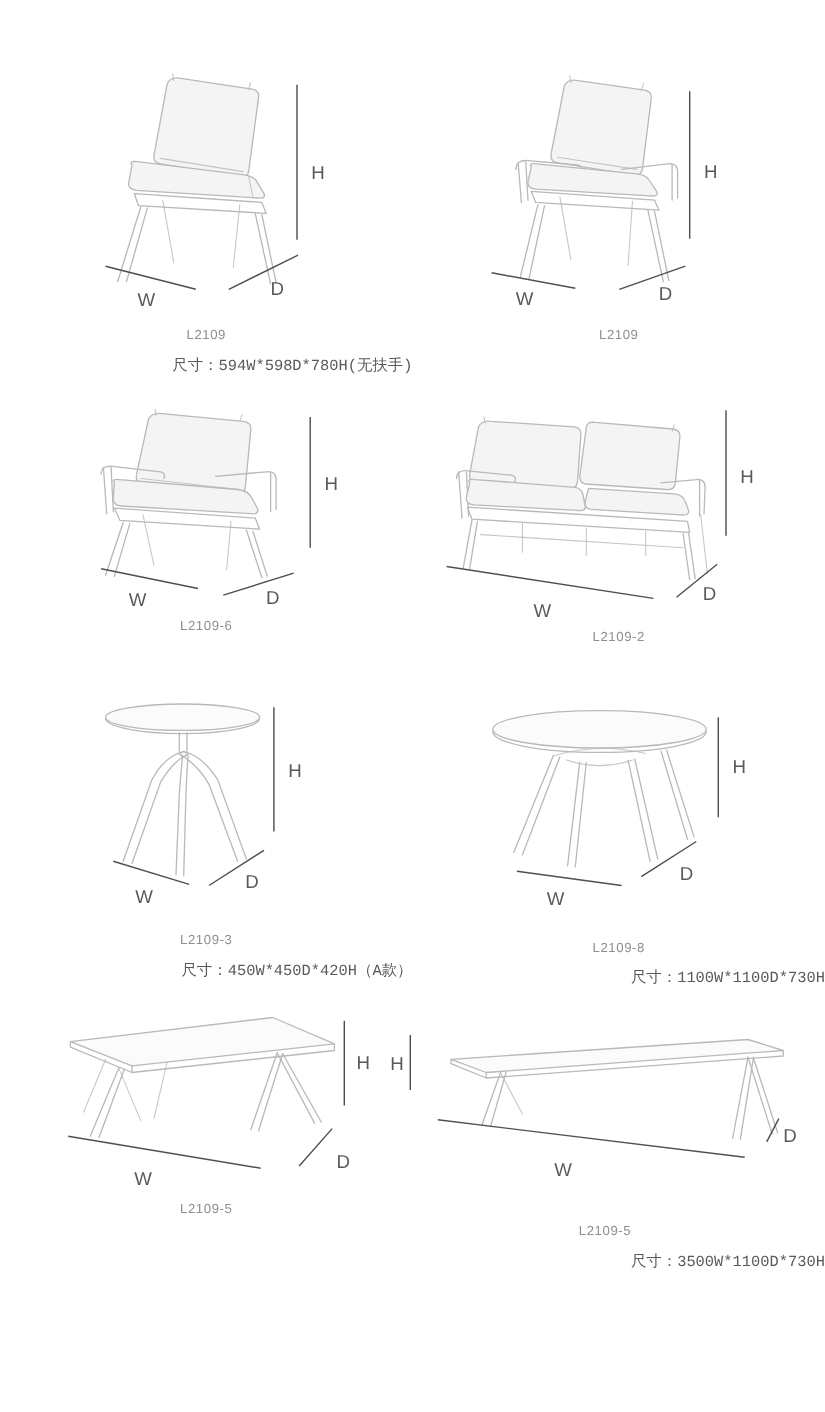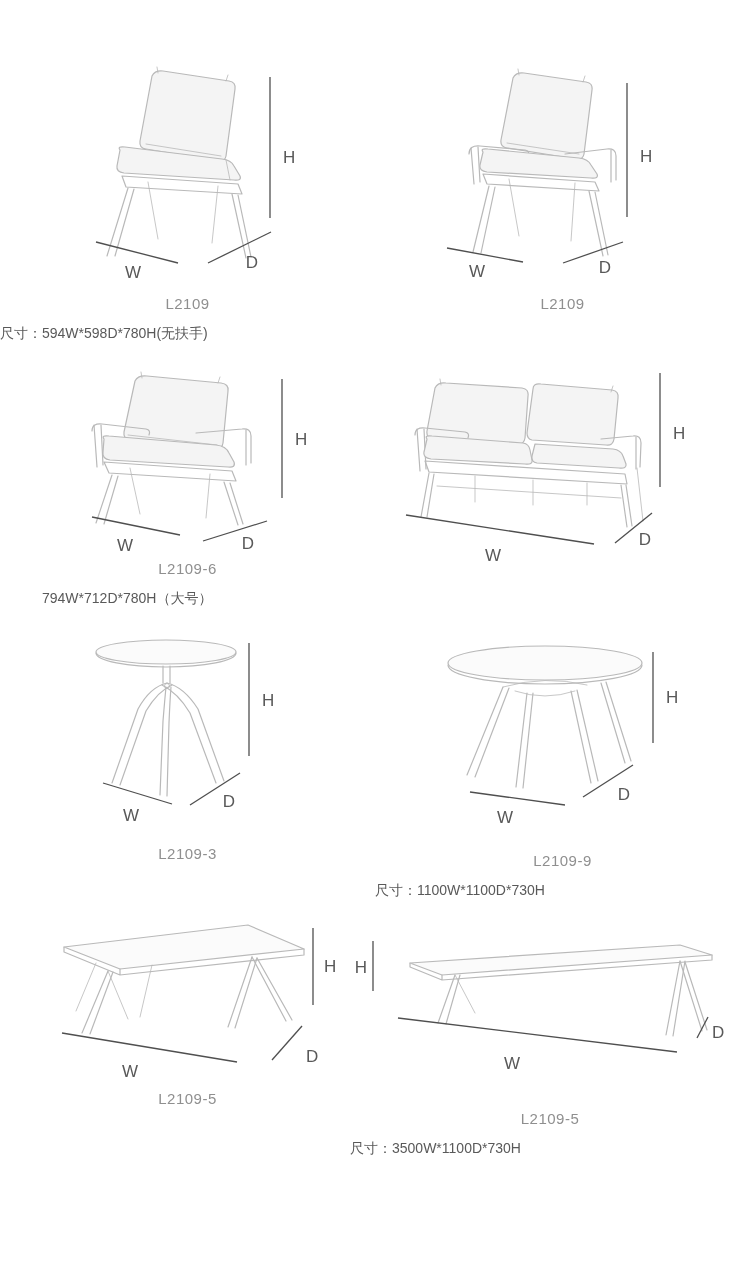--- a/index.html
+++ b/index.html
@@ -14,22 +14,22 @@
   .c6{left:375px;top:625px;width:375px;}
   .c7{left:0;top:905px;width:375px;}
   .c8{left:350px;top:905px;width:400px;}
   svg{display:block;}
   .sk{stroke:var(--c-sketch,#b9b9b9);fill:none;stroke-width:1.2;stroke-linecap:round;stroke-linejoin:round;}
   .sk2{stroke:var(--c-sketch,#b9b9b9);fill:none;stroke-width:1;stroke-linecap:round;stroke-linejoin:round;opacity:.8;}
   .cu{stroke:var(--c-sketch,#b9b9b9);fill:var(--c-cushion,#f4f4f4);stroke-width:1.2;stroke-linejoin:round;}
   .top{stroke:var(--c-sketch,#b9b9b9);fill:#fbfbfb;stroke-width:1.2;stroke-linejoin:round;}
   .dl{stroke:var(--c-dim,#4f4f4f);stroke-width:1.3;fill:none;}
   .lbl{fill:var(--c-dimtext,#595959);font-size:17px;font-family:"Liberation Sans","DejaVu Sans",sans-serif;}
-  .model{text-align:center;color:var(--c-model,#8f8f8f);font-size:15px;line-height:22px;margin-top:3px;letter-spacing:.5px;}
-  .dims{display:flex;justify-content:flex-start;margin-top:5px;}
+  .model{text-align:center;color:var(--c-model,#8f8f8f);font-size:12px;line-height:22px;margin-top:3px;letter-spacing:.5px;}
+  .dims{display:flex;justify-content:flex-end;margin-top:5px;font-family:Liberation Mono, monospace;}
   .dims-inner{text-align:left;color:var(--c-dimtext,#595959);font-size:14px;line-height:27px;}
   .dim-line.cont{padding-left:42px;}
 </style>
 </head>
 <body>
 
 <div id="page">
 
   <div class="cell c1">
     <svg width="375" height="230" viewBox="0 0 375 230">
@@ -98,21 +98,20 @@
       <path class="dl" d="M282,24 L282,143"></path>
       <path class="dl" d="M92,162 L180,180"></path>
       <path class="dl" d="M203,186 L267,166"></path>
       <text class="lbl" x="295" y="90">H</text>
       <text class="lbl" x="125" y="196" text-anchor="middle">W</text>
       <text class="lbl" x="248" y="194" text-anchor="middle">D</text>
     </svg>
     <div class="model">L2109-6</div>
     <div class="dims">
         <div class="dims-inner">
-      <div class="dim-line cont">794W*712D*780H（大号）</div>
     </div>
       </div>
   </div>
 
   <div class="cell c4">
     <svg width="375" height="210" viewBox="0 0 375 210">
       <path class="cu" d="M60,33 Q63,27 71,28 L147,33 Q154,34 153,41 L150,83 Q149,90 142,89 L58,84 Q51,83 52,76 Z"></path>
       <path class="cu" d="M158,34 Q158,28 166,29 L237,35 Q244,36 243,43 L239,84 Q238,91 231,90 L157,85 Q152,84 152,78 Z"></path>
       <path class="sk2" d="M66,30 L65,24 M236,37 L238,31"></path>
       <path class="sk" d="M40,80 Q40,72 50,73 L90,77 Q95,78 93,83"></path>
@@ -127,20 +126,21 @@
       <path class="sk" d="M54,118 L46,162 M59,119 L52,162"></path>
       <path class="sk" d="M246,130 L252,172 M251,130 L257,171"></path>
       <path class="sk2" d="M262,113 L268,166"></path>
       <path class="dl" d="M285,18 L285,132"></path>
       <path class="dl" d="M31,160 L219,189"></path>
       <path class="dl" d="M240,188 L277,158"></path>
       <text class="lbl" x="298" y="84">H</text>
       <text class="lbl" x="118" y="206" text-anchor="middle">W</text>
       <text class="lbl" x="270" y="190" text-anchor="middle">D</text>
     </svg>
+    <div class="model">L2109-2</div>
   </div>
 
   <div class="cell c5">
     <svg width="375" height="215" viewBox="0 0 375 215">
       <ellipse class="top" cx="166" cy="27" rx="70" ry="12"></ellipse>
       <path class="sk" d="M96,28 A70,14 0 0 0 236,28"></path>
       <path class="sk" d="M163,41 L163,58 M170,41 L170,58"></path>
       <circle class="sk2" cx="167" cy="61" r="2.5"></circle>
       <path class="sk" d="M167,58 Q150,62 138,84 L112,158 M172,60 Q158,66 146,86 L120,160"></path>
       <path class="sk" d="M167,58 Q184,62 198,84 L224,156 M162,60 Q178,68 190,88 L216,158"></path>
@@ -148,41 +148,42 @@
       <path class="dl" d="M249,18 L249,131"></path>
       <path class="dl" d="M103,158 L172,179"></path>
       <path class="dl" d="M190,180 L240,148"></path>
       <text class="lbl" x="262" y="81">H</text>
       <text class="lbl" x="131" y="196" text-anchor="middle">W</text>
       <text class="lbl" x="229" y="182" text-anchor="middle">D</text>
     </svg>
     <div class="model">L2109-3</div>
     <div class="dims">
         <div class="dims-inner">
+      <div class="dim-line">尺寸：450W*450D*420H（A款）</div>
     </div>
       </div>
   </div>
 
   <div class="cell c6">
     <svg width="375" height="222" viewBox="0 0 375 222">
       <ellipse class="top" cx="170" cy="38" rx="97" ry="17"></ellipse>
       <path class="sk" d="M73,40 A97,19 0 0 0 267,40"></path>
       <path class="sk2" d="M128,62 Q170,50 212,60 M140,66 Q170,76 200,66"></path>
       <path class="sk" d="M128,62 L92,150 M134,63 L100,152"></path>
       <path class="sk" d="M152,68 L141,162 M158,68 L148,163"></path>
       <path class="sk" d="M196,66 L216,158 M202,65 L223,156"></path>
       <path class="sk" d="M226,58 L250,138 M231,57 L256,136"></path>
       <path class="dl" d="M278,27 L278,118"></path>
       <path class="dl" d="M95,167 L190,180"></path>
       <path class="dl" d="M208,172 L258,140"></path>
       <text class="lbl" x="291" y="78">H</text>
       <text class="lbl" x="130" y="198" text-anchor="middle">W</text>
       <text class="lbl" x="249" y="175" text-anchor="middle">D</text>
     </svg>
-    <div class="model">L2109-9</div>
+    <div class="model">L2109-8</div>
     <div class="dims">
         <div class="dims-inner">
       <div class="dim-line">尺寸：1100W*1100D*730H</div>
     </div>
       </div>
   </div>
 
   <div class="cell c7">
     <svg width="375" height="180" viewBox="0 0 375 180">
       <path class="top" d="M64,42 L248,20 L304,44 L120,64 Z"></path>

